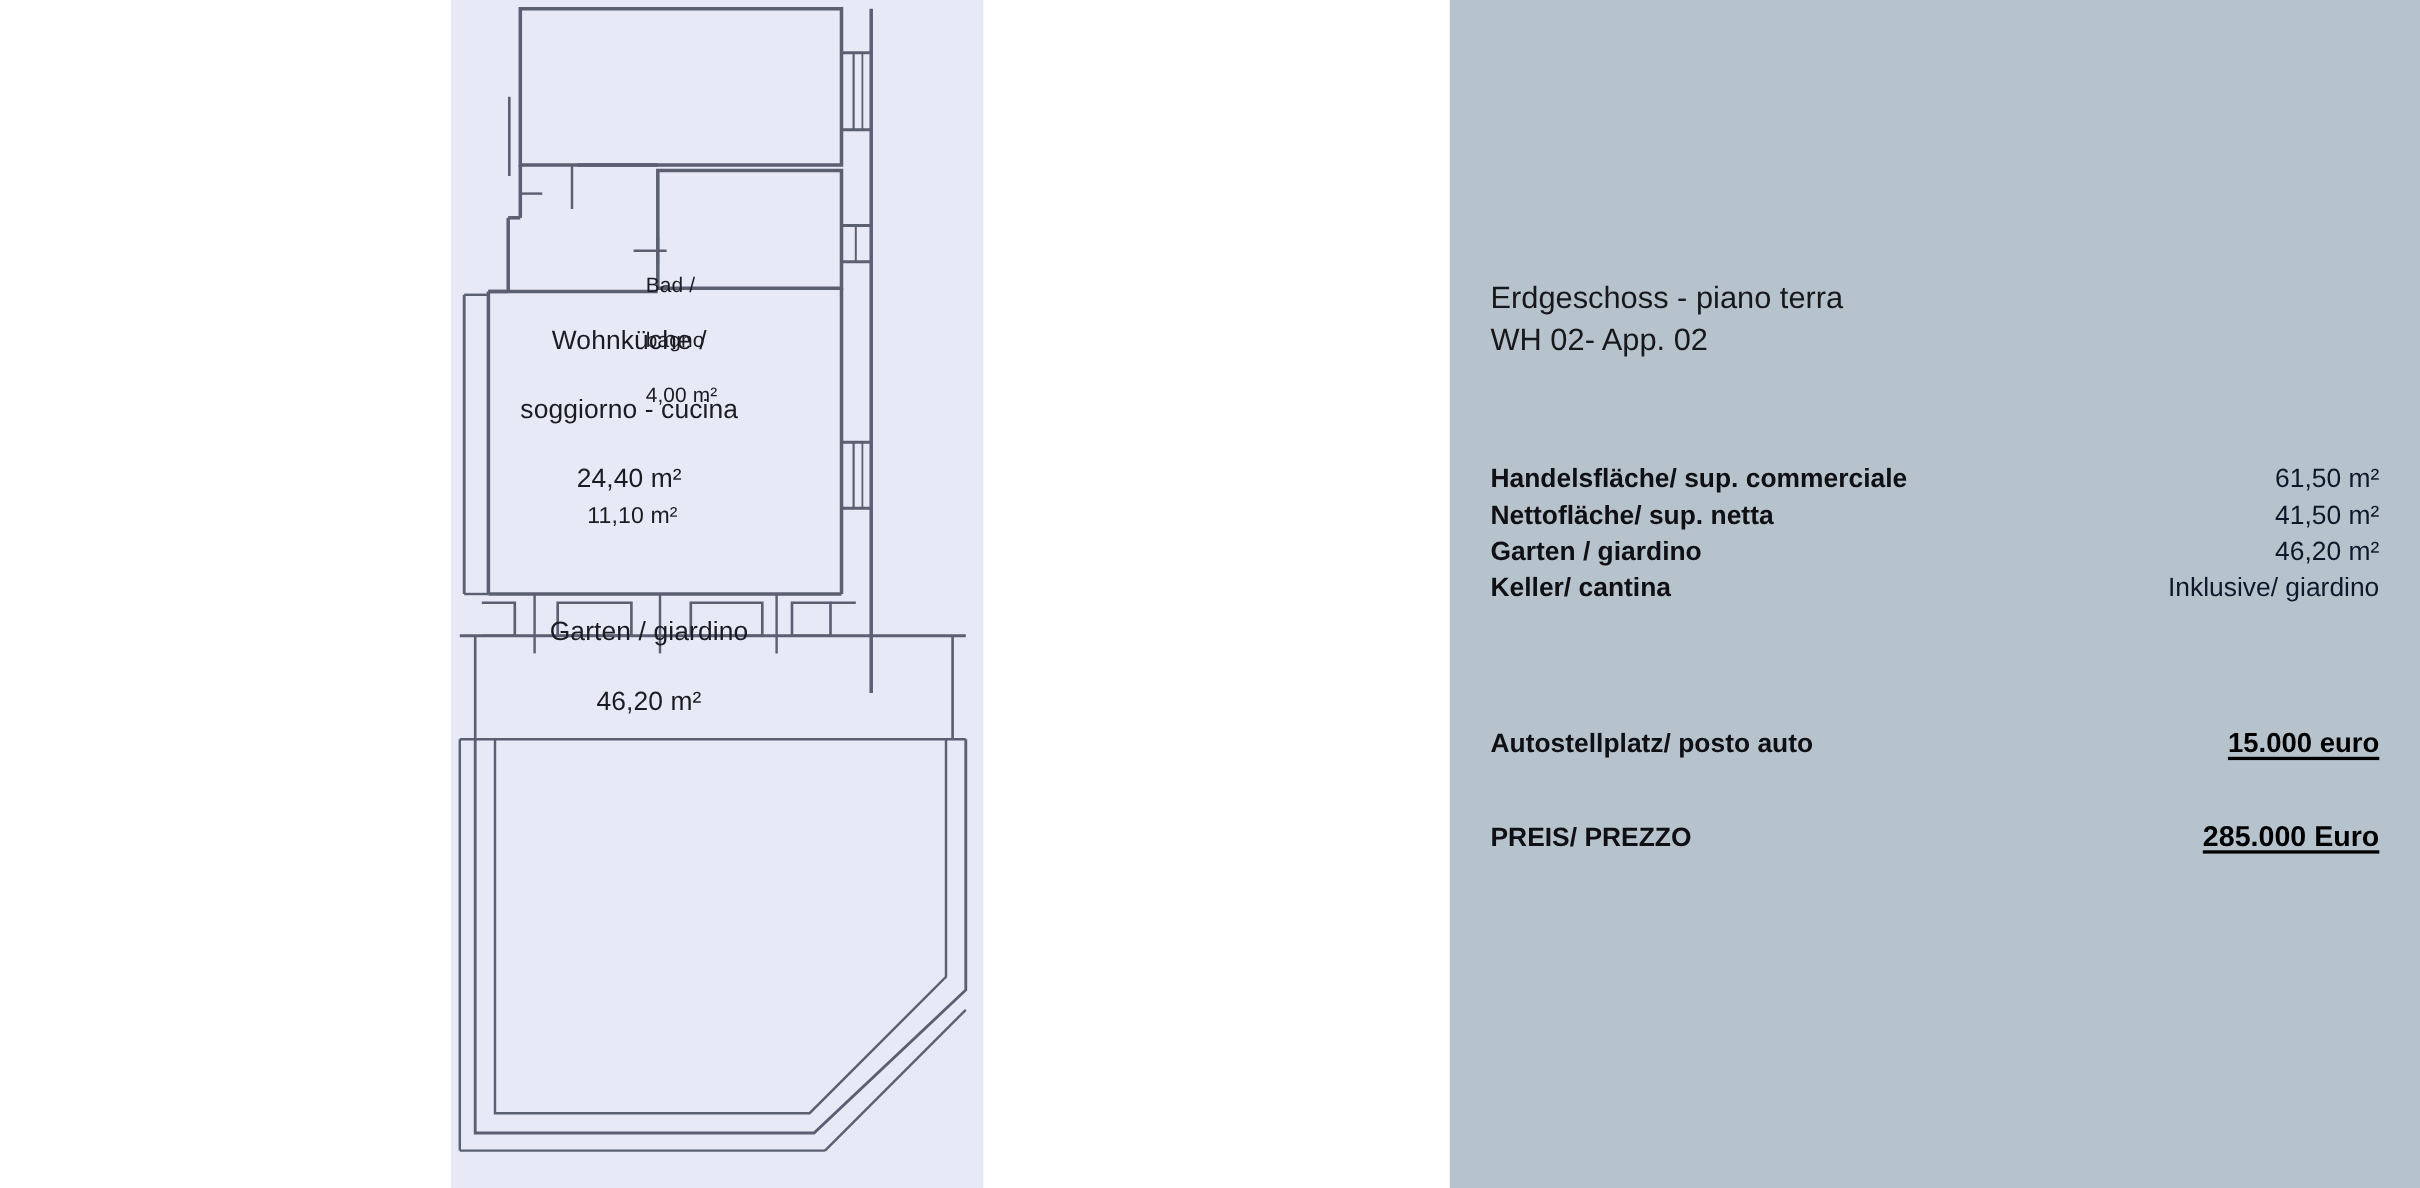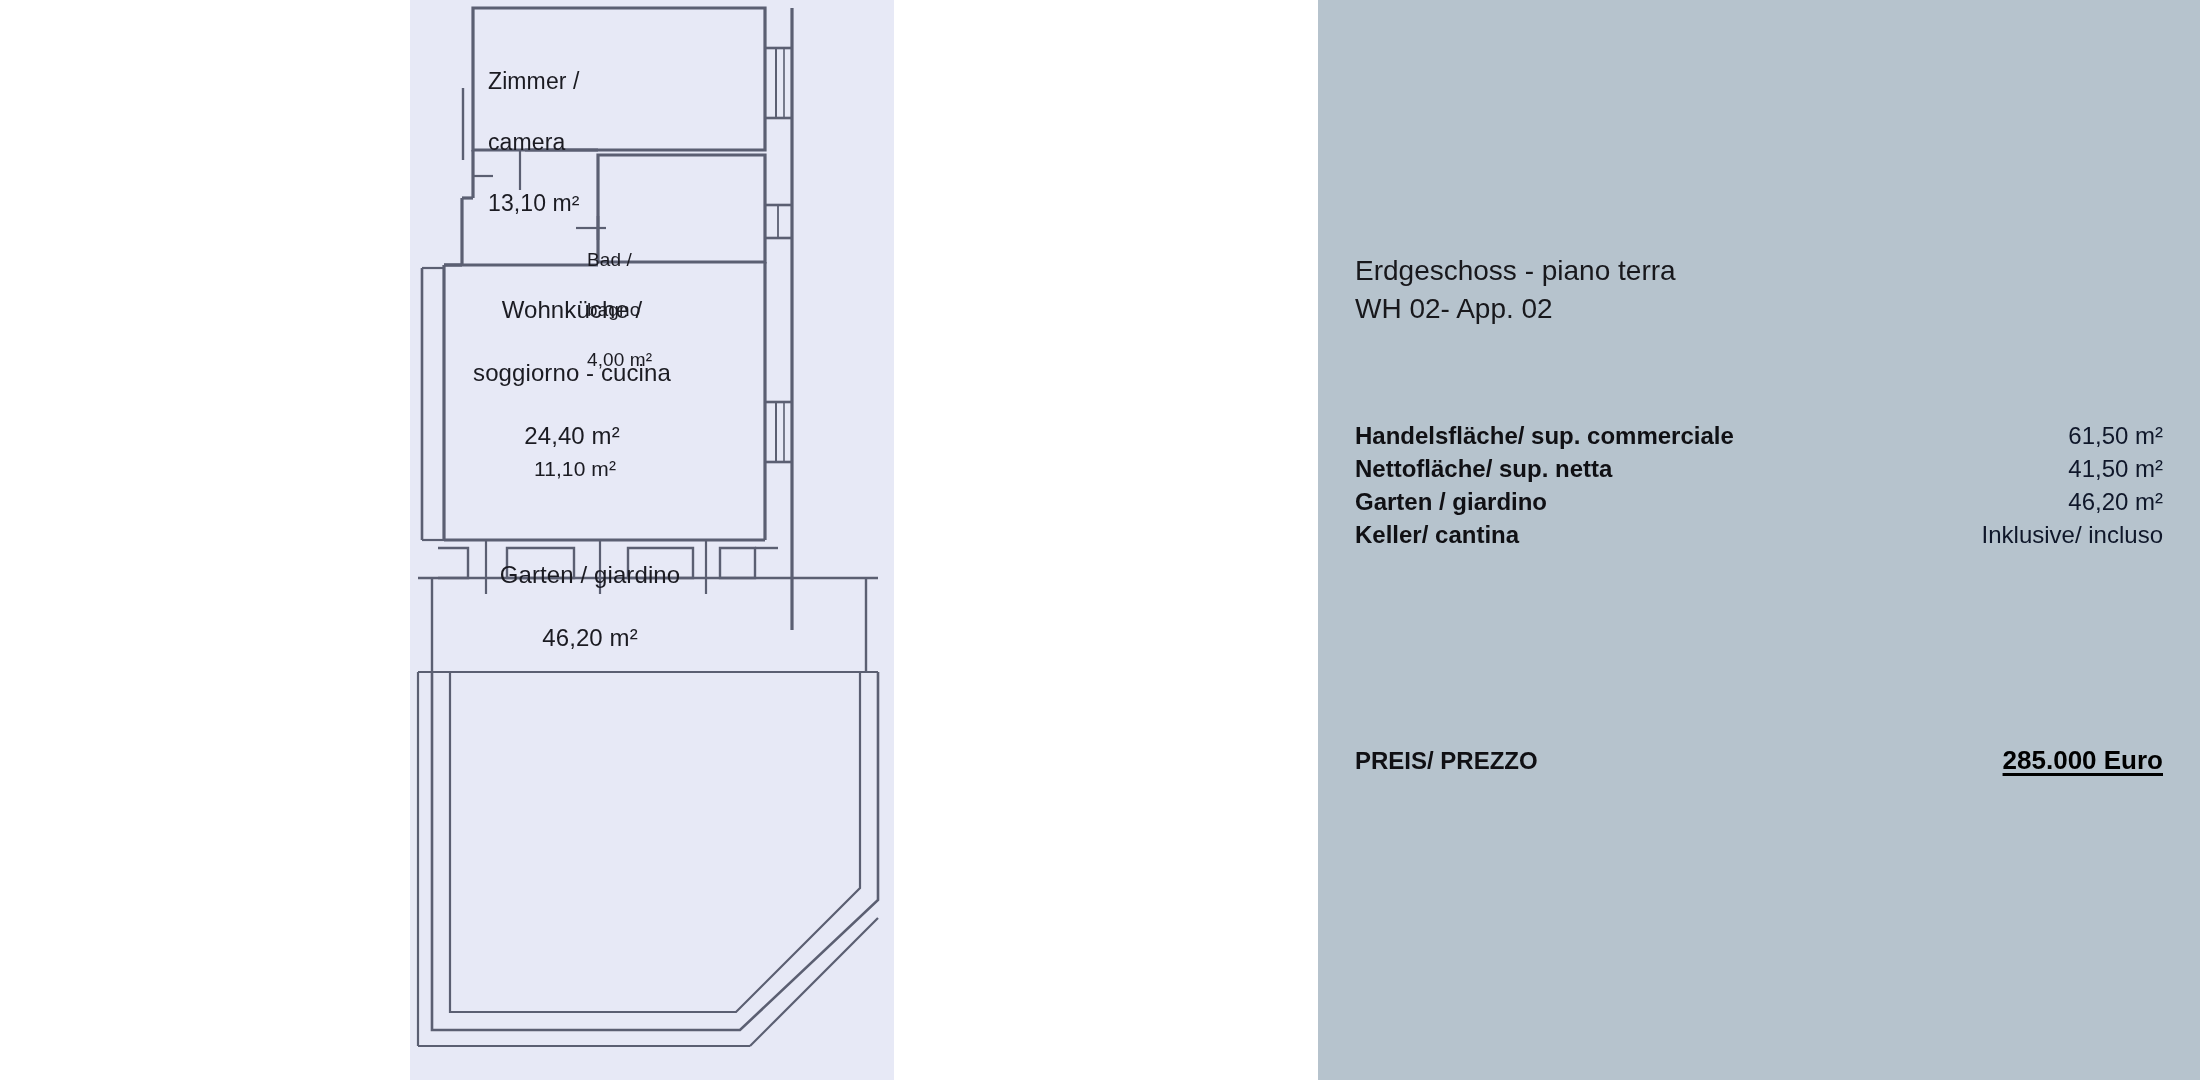--- a/index.html
+++ b/index.html
@@ -265,25 +265,20 @@
 
           <path d="M 40 672 L 40 1012 L 326 1012 L 450 888 L 450 672" stroke-width="2.2"></path>
 
           <path d="M 8 672 L 8 1046" stroke-width="2.2"></path>
           <path d="M 8 1046 L 340 1046" stroke-width="2.2"></path>
           <path d="M 340 1046 L 468 918" stroke-width="2.2"></path>
 
         </g>
       </svg>
 
-      <div class="room-label rl-zimmer">
-        <span>Zimmer /</span><br>
-        <span>camera</span><br>
-        <span class="rl-area">13,10 m²</span>
-      </div>
 
       <div class="room-label rl-bad">
         <span>Bad /</span><br>
         <span>bagno</span><br>
         <span class="rl-area">4,00 m²</span>
       </div>
 
       <div class="room-label rl-wohn">
         <span>Wohnküche /</span><br>
         <span>soggiorno - cucina</span><br>
@@ -321,25 +316,31 @@
           <span class="spec-value">41,50 m²</span>
         </div>
 
         <div class="spec-row">
           <span class="spec-label">Garten / giardino</span>
           <span class="spec-value">46,20 m²</span>
         </div>
 
         <div class="spec-row">
           <span class="spec-label">Keller/ cantina</span>
-          <span class="spec-value">Inklusive/ incluso</span>
-        </div>
-
-      </div>
-
+          <span class="spec-value">Inklusive/ giardino</span>
+        </div>
+
+      </div>
+
+      <div class="price-block price-parking">
+        <div class="price-row">
+          <span class="price-label">Autostellplatz/ posto auto</span>
+          <span class="price-value">15.000 euro</span>
+        </div>
+      </div>
 
       <div class="price-block price-main">
         <div class="price-row">
           <span class="price-label">PREIS/ PREZZO</span>
           <span class="price-value">285.000 Euro</span>
         </div>
       </div>
 
     </div>
   </div>

